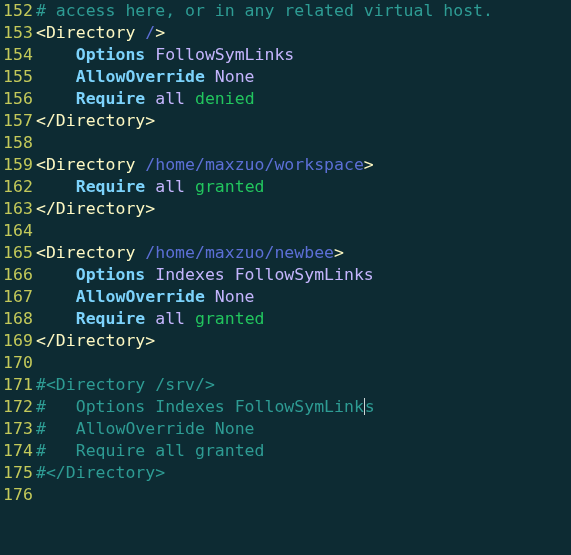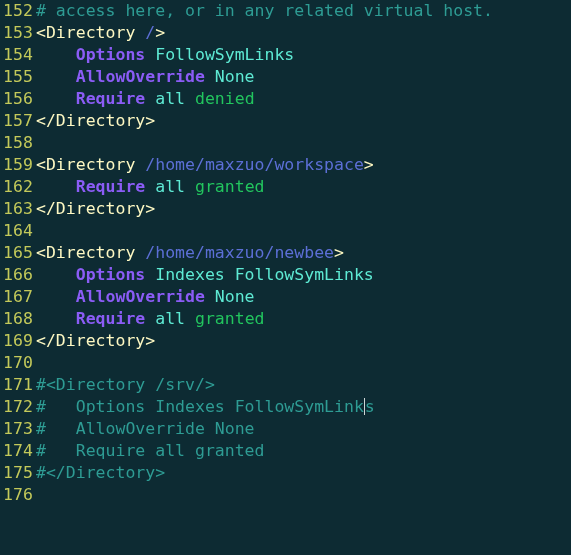--- a/index.html
+++ b/index.html
@@ -37,22 +37,22 @@
     color: #c3c95a;
     box-sizing: border-box;
   }
   .code {
     display: inline;
     white-space: pre;
   }
   
   .comment   { color: #2e9c94; margin-top: 8px; }
   .tag       { color: #fef9c3; }
-  .directive { color: #8b5cf6; font-weight: bold; }
-  .value     { color: #5eead4; }
+  .directive { color: #7dd3fc; font-weight: bold; }
+  .value     { color: #c4b5fd; }
   .path      { color: #5c6fd6; }
   .plain     { color: #22c55e; }
   .cursor {
     display: inline-block;
     width: 1px;
     height: 17px;
     background: #cfd6d6;
     vertical-align: -3px;
     margin: 0 0 0 0;
     position: relative;

